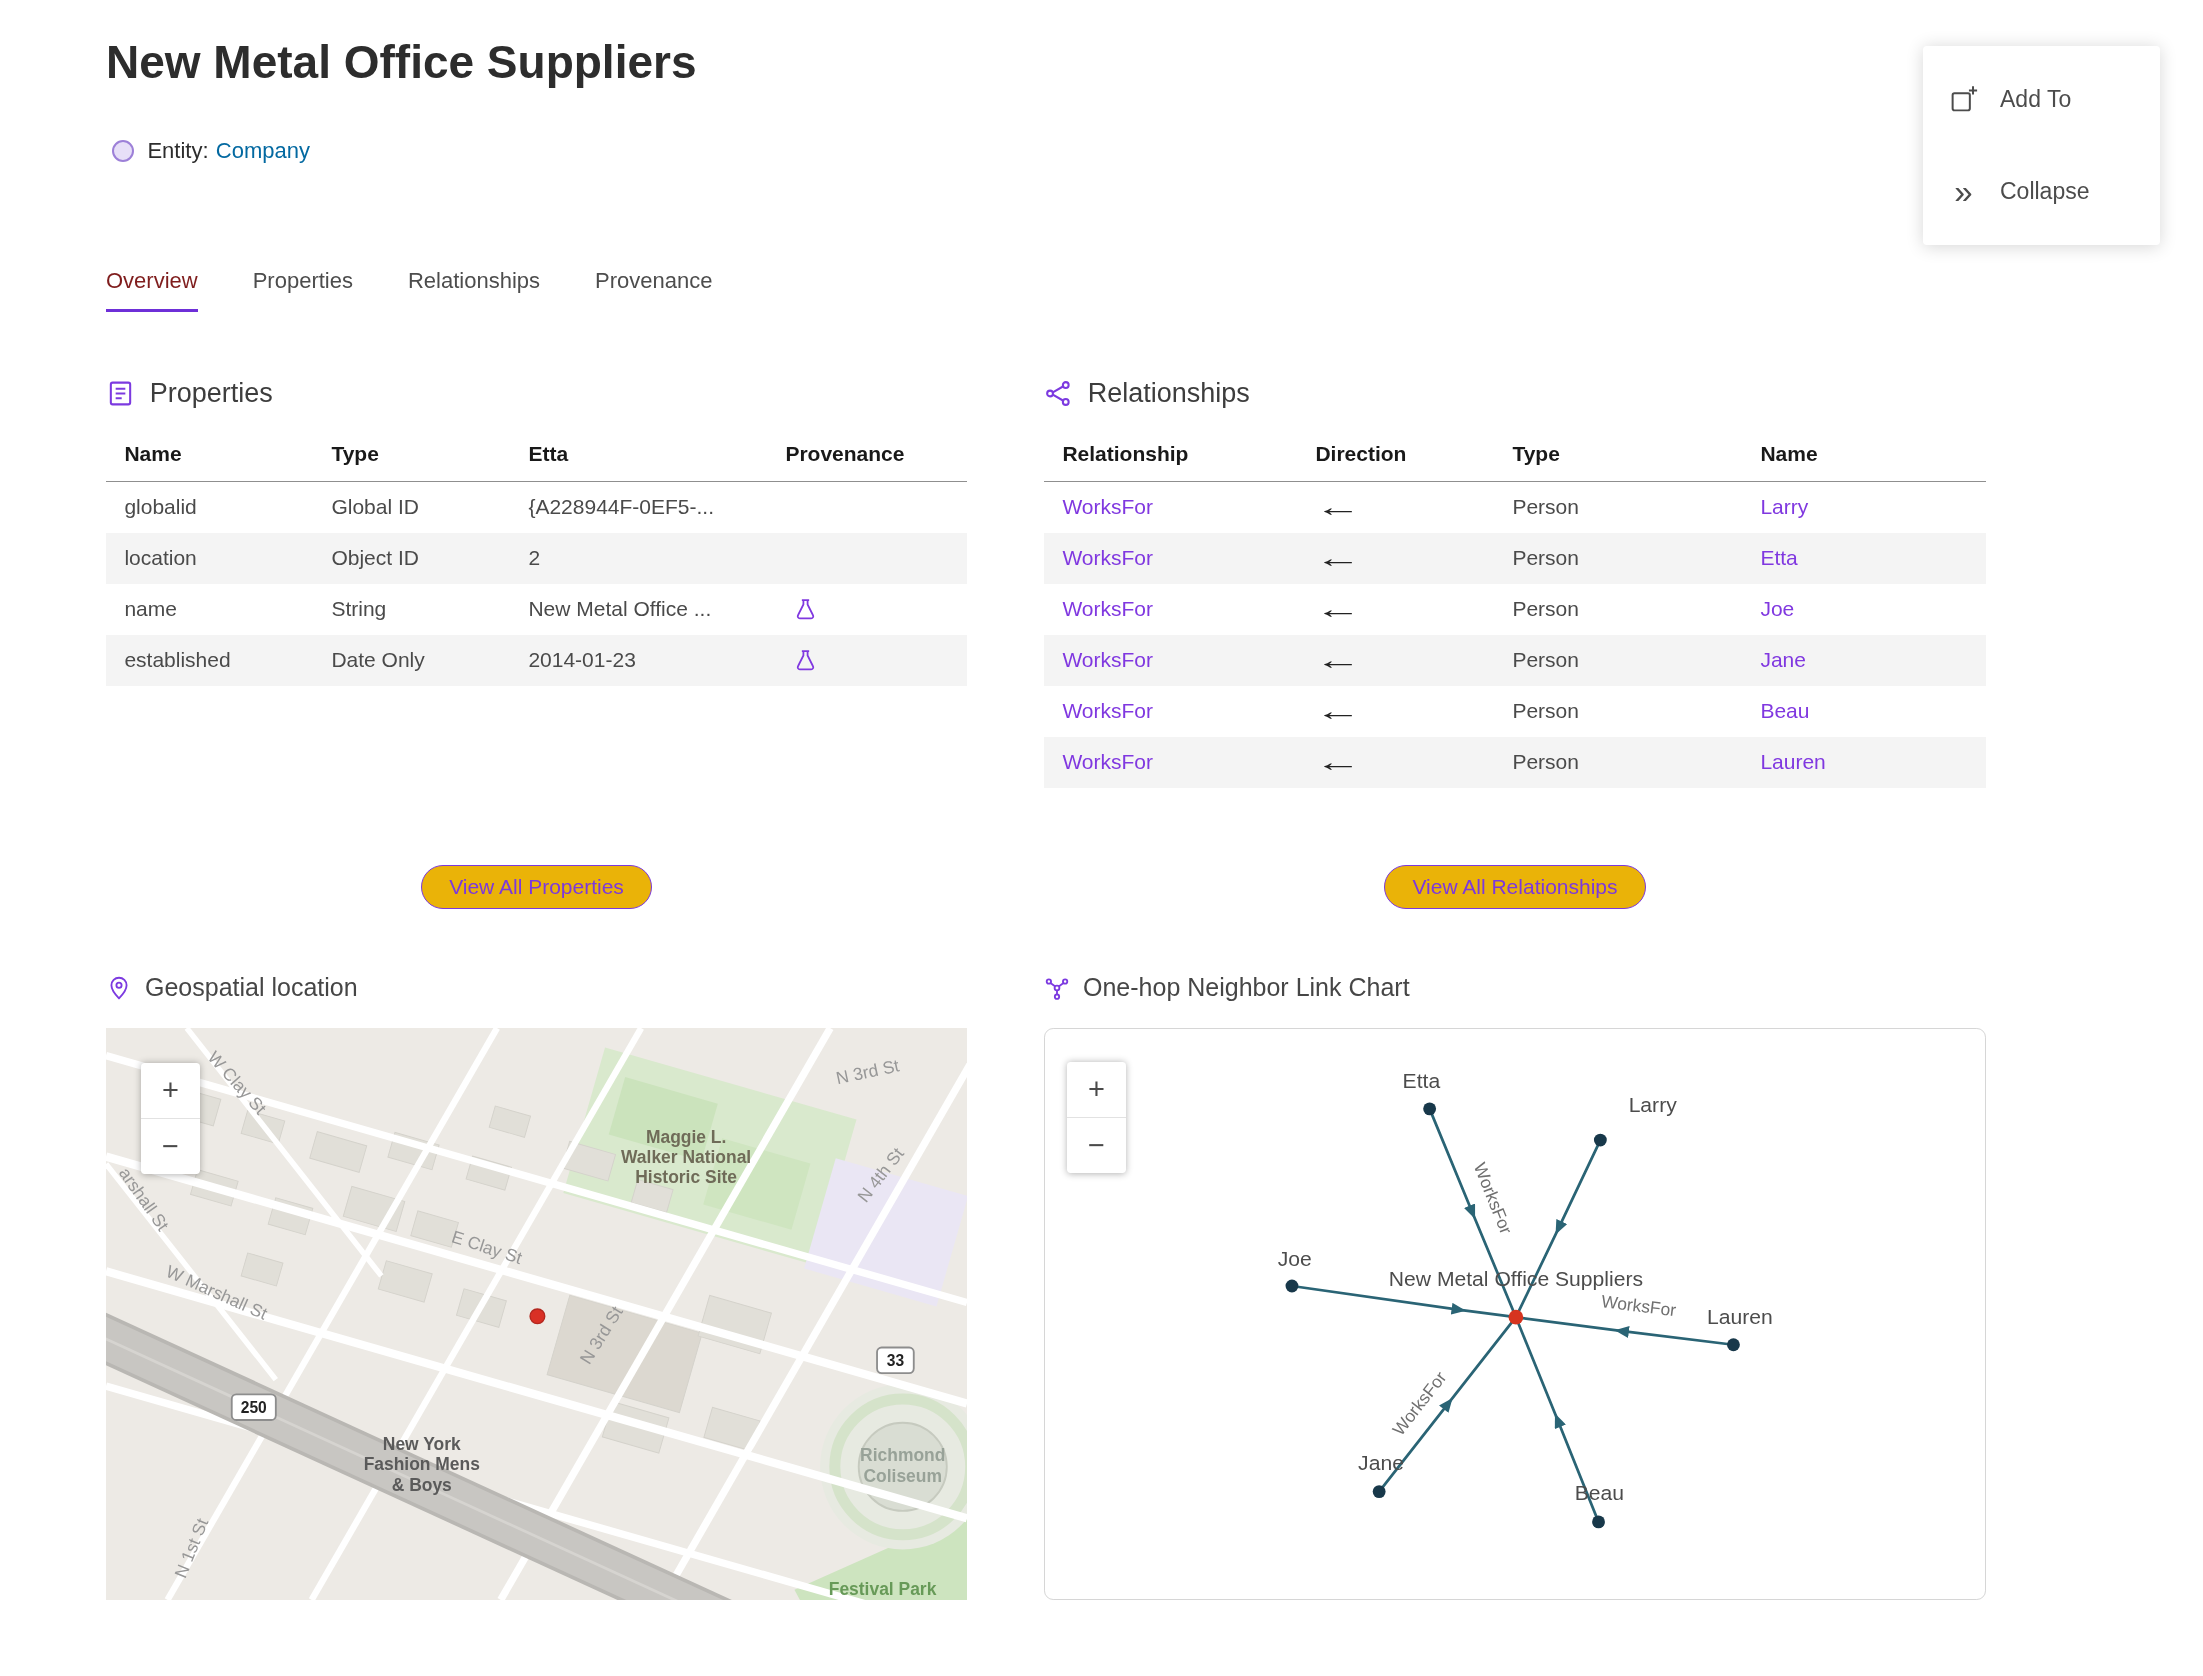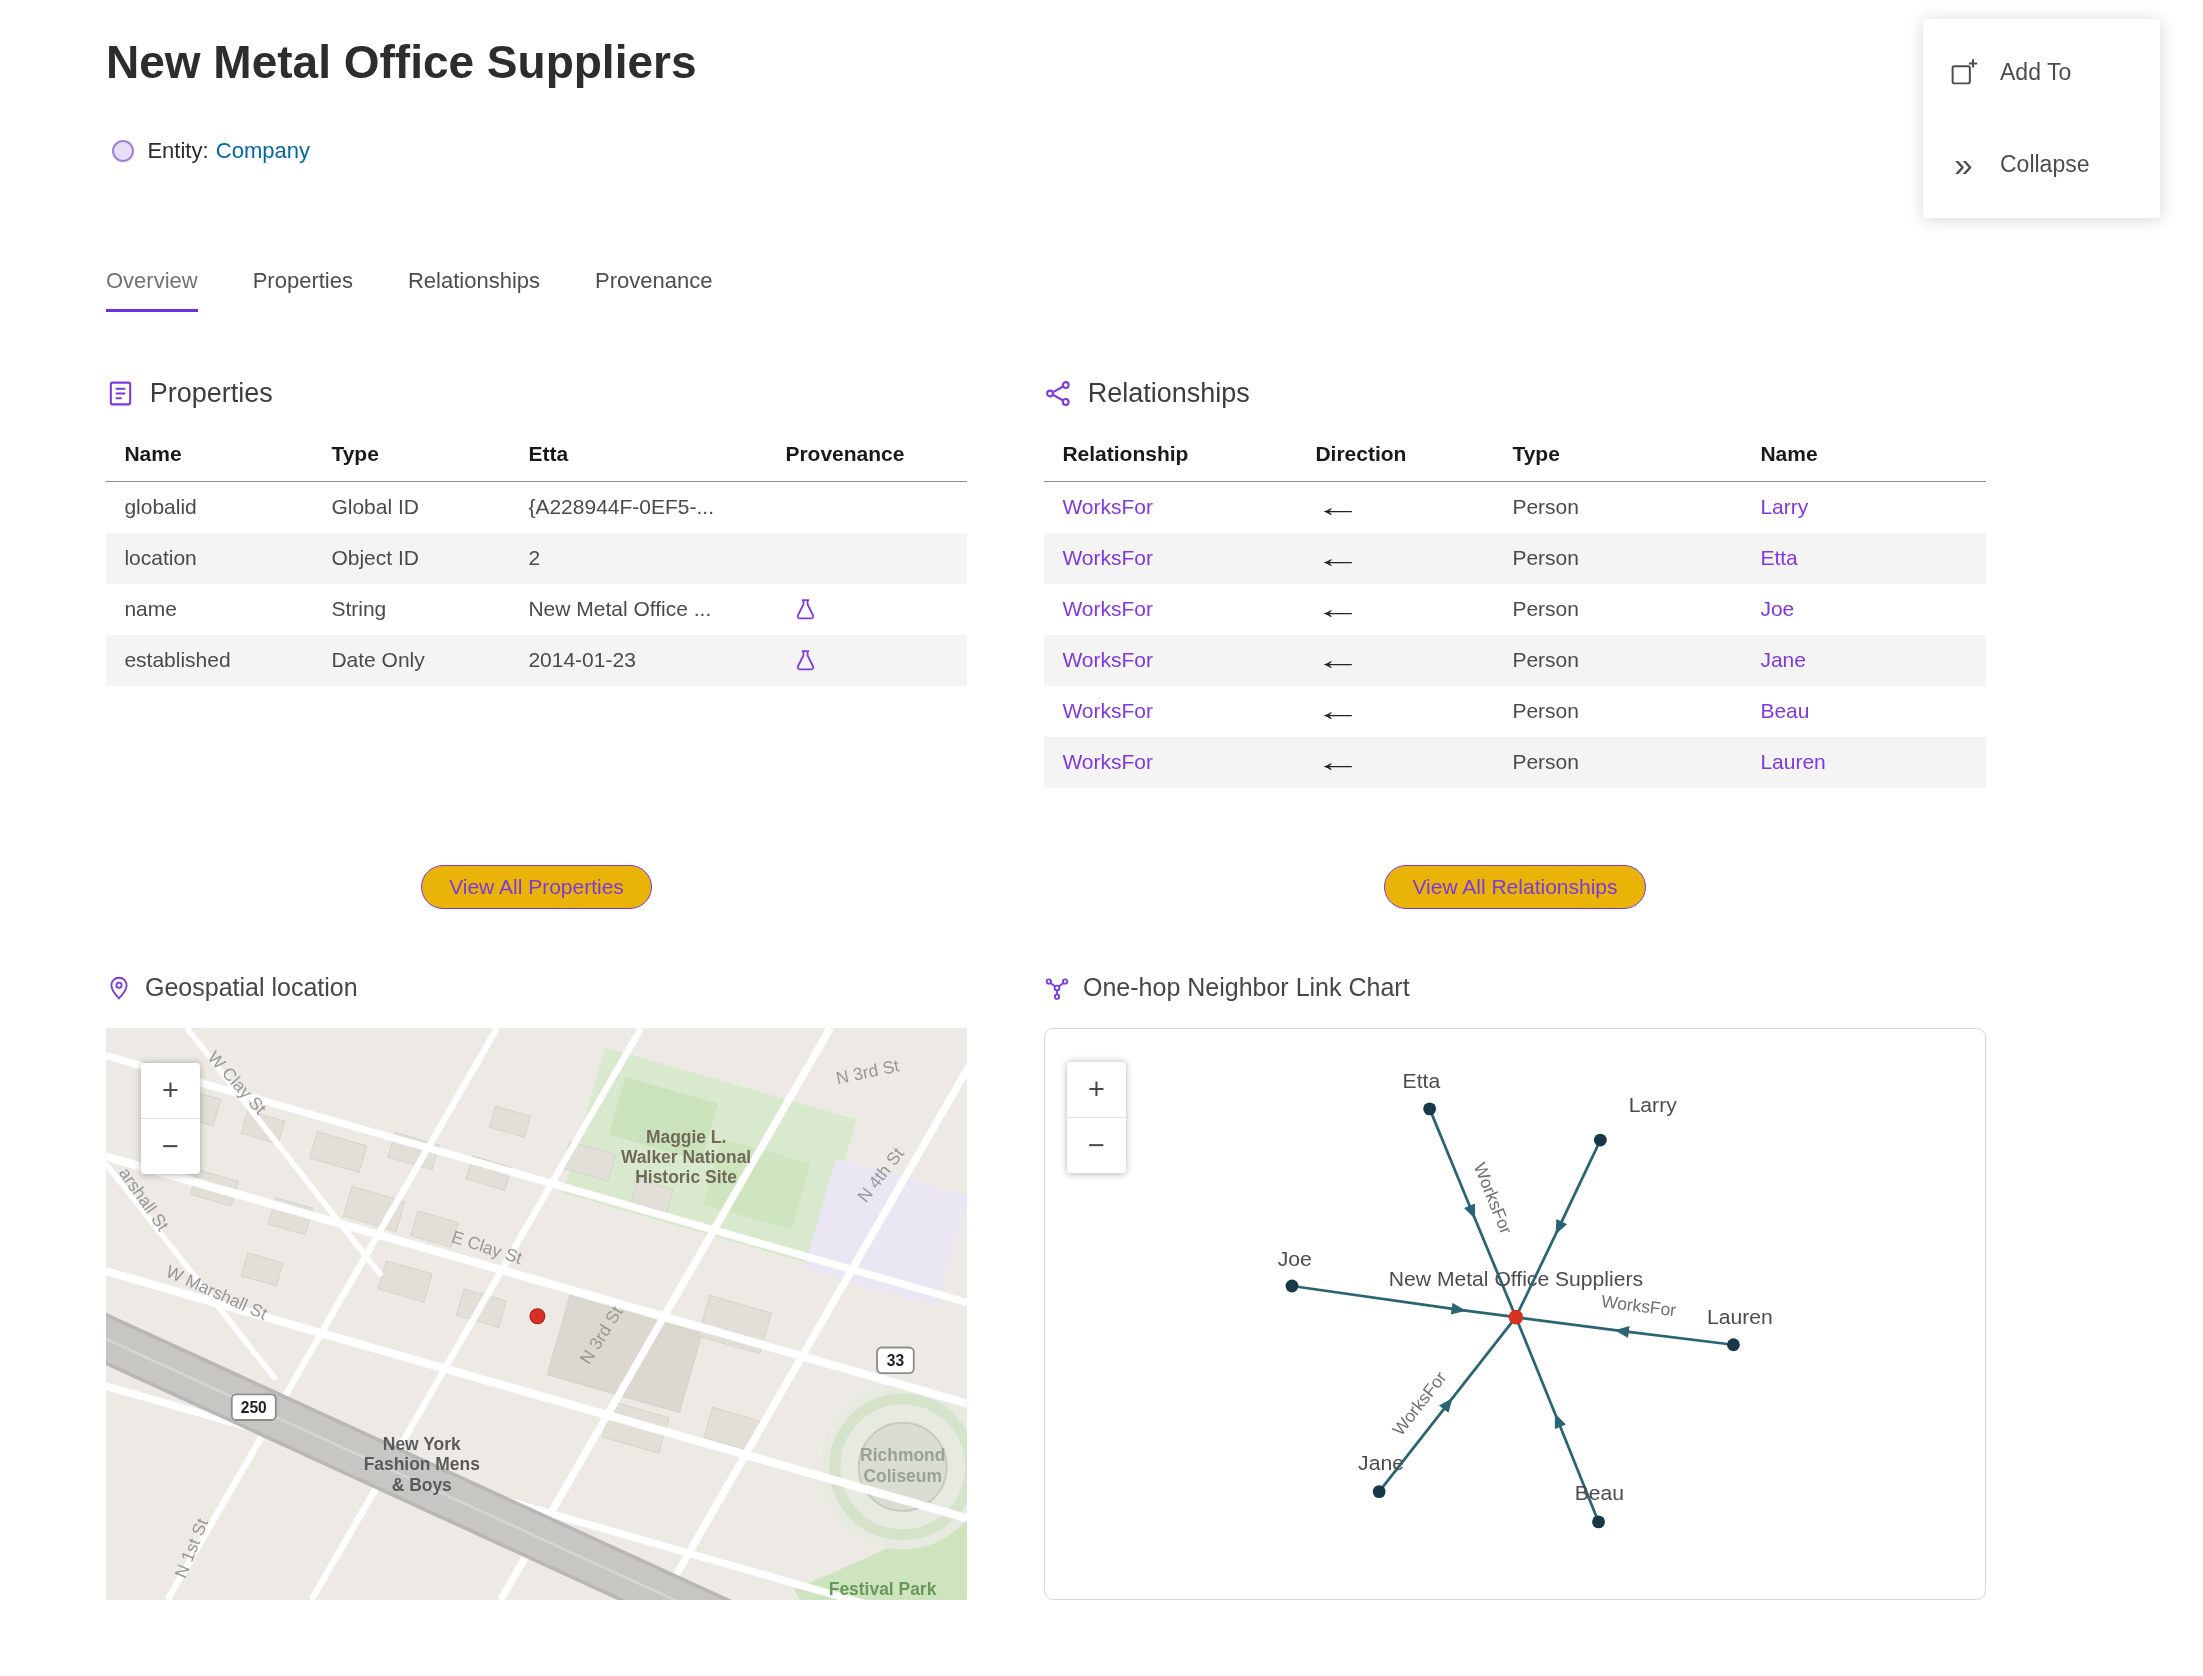--- a/index.html
+++ b/index.html
@@ -8,30 +8,30 @@
     width:2204px; height:1677px; background:#ffffff; position:relative;
     font-family:"Liberation Sans", sans-serif; color:#4a4a4a; overflow:hidden;
   }
   .page-title { position:absolute; left:106px; top:35px; margin:0; font-size:46px; line-height:55px; font-weight:700; color:#2d2d2d; }
   .entity-row { position:absolute; left:112px; top:138px; display:flex; align-items:center; font-size:22px; }
   .entity-dot { width:18.4px; height:18.4px; border-radius:50%; border:2.8px solid #9d80d8; background:#e7dff8; margin-right:13px; }
   .entity-label { font-weight:400; color:#2d2d2d; margin-right:7.3px; }
   .entity-type { color:#0369a1; }
 
   
-  .actions-panel { position:absolute; left:1923px; top:19px; width:237px; background:#fff; border-radius:3.7px;
+  .actions-panel { position:absolute; left:1923px; top:46px; width:237px; background:#fff; border-radius:3.7px;
     box-shadow:0 1.8px 16.5px rgba(0,0,0,.16); padding:7.3px 0; }
   .action { display:flex; align-items:center; gap:22px; padding-left:26px; height:92px; font-size:23px; color:#4c4c4c; cursor:pointer; }
   .action svg { width:29px; height:29px; }
   .collapse-glyph { font-size:33px; color:#4c4c4c; width:29px; text-align:center; line-height:29px; }
 
   
   .tabs { position:absolute; left:106px; top:268px; display:flex; gap:55px; font-size:22px; }
   .tab { padding-bottom:14.7px; color:#4d4d4d; cursor:pointer; border-bottom:3.7px solid transparent; }
-  .tab.active { color:#737373; border-bottom-color:#6e2fd8; }
+  .tab.active { color:#7f1d1d; border-bottom-color:#6e2fd8; }
 
   
   .columns { position:absolute; left:106px; top:378px; width:1880px; height:1240px; }
   .col-left  { position:absolute; left:0; top:0; width:861px; height:100%; }
   .col-right { position:absolute; left:938px; top:0; width:942px; height:100%; }
 
   .section-head { display:flex; align-items:center; gap:14.7px; font-size:27px; color:#3d3d3d; }
   .section-head svg { width:29px; height:29px; }
 
   table { border-collapse:collapse; width:100%; margin-top:22px; font-size:21px; table-layout:fixed; }

